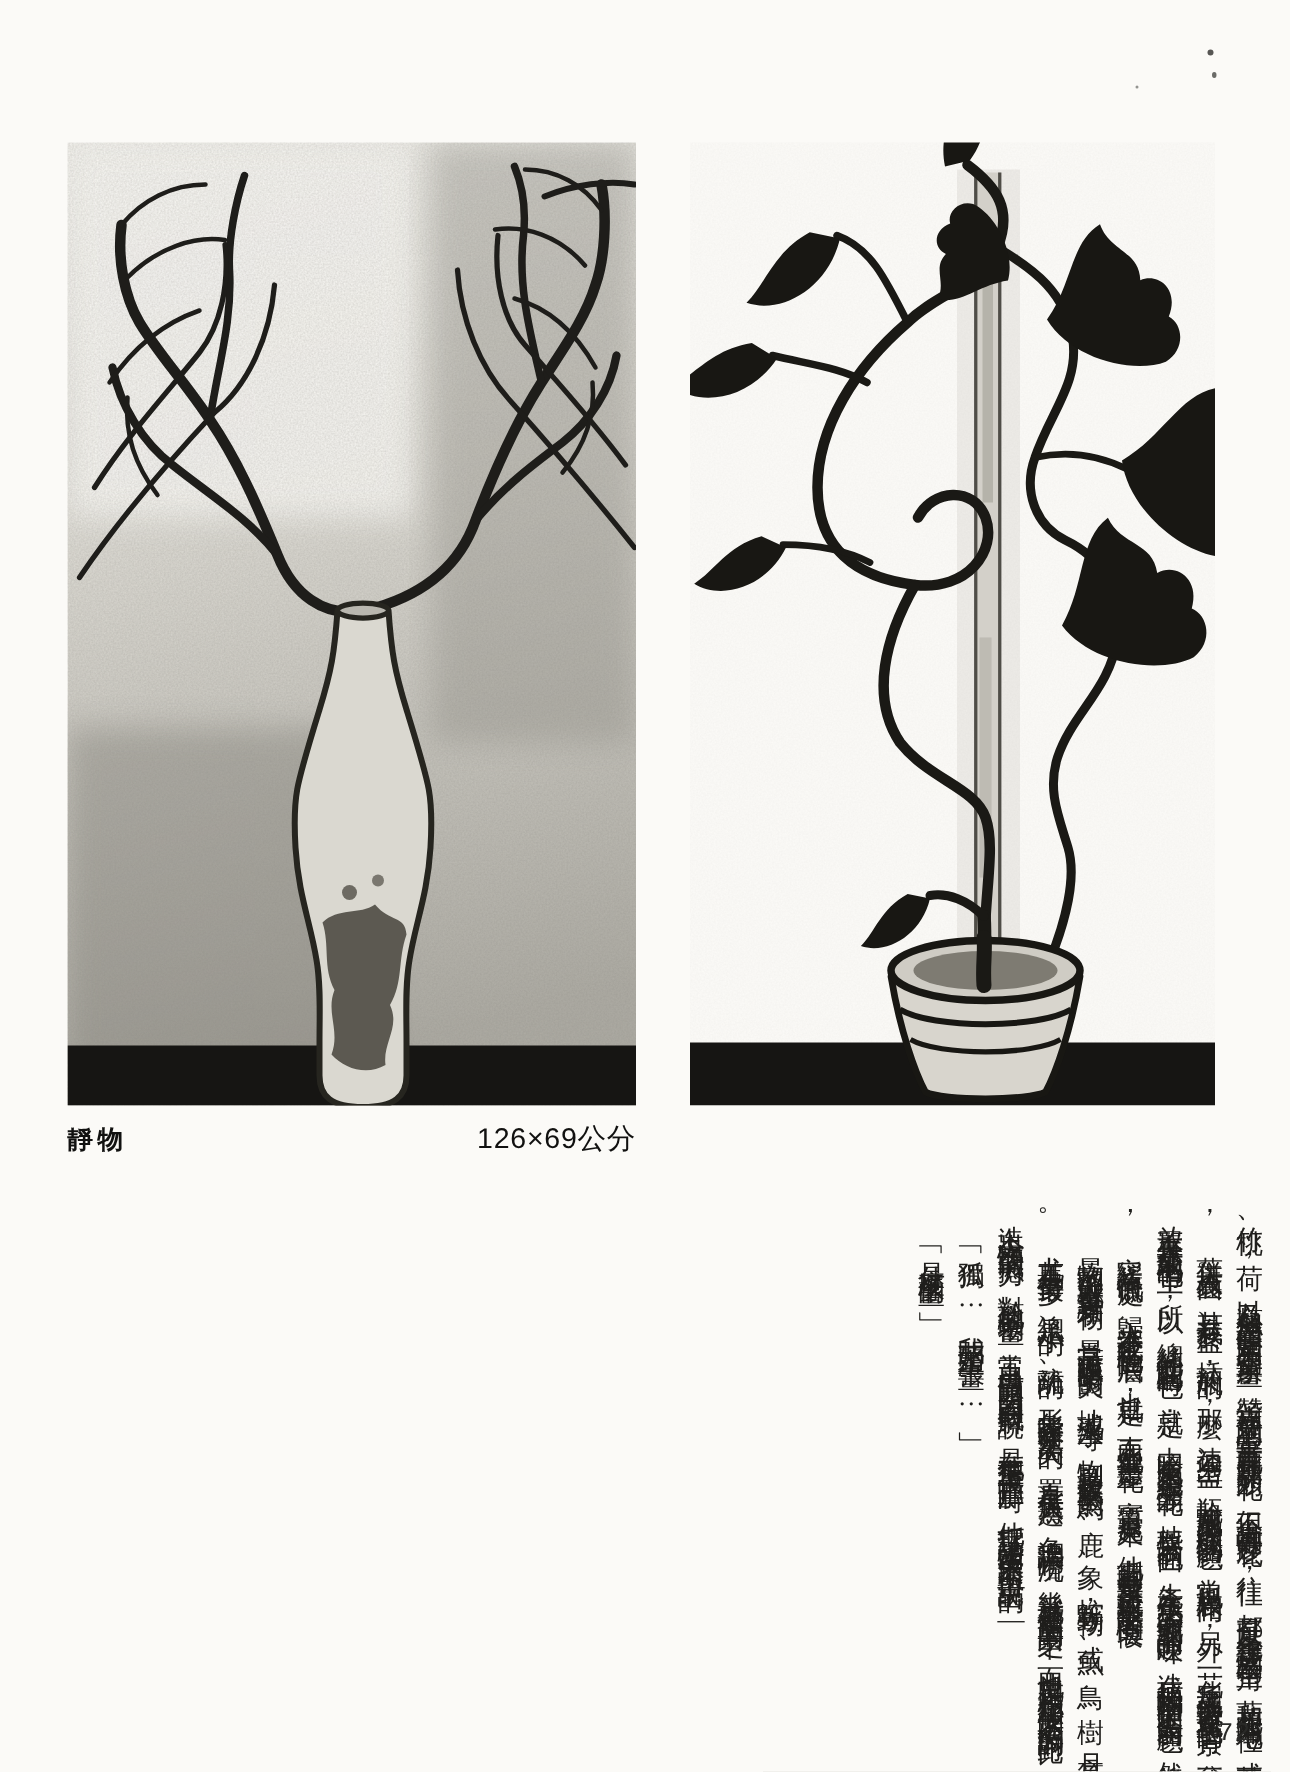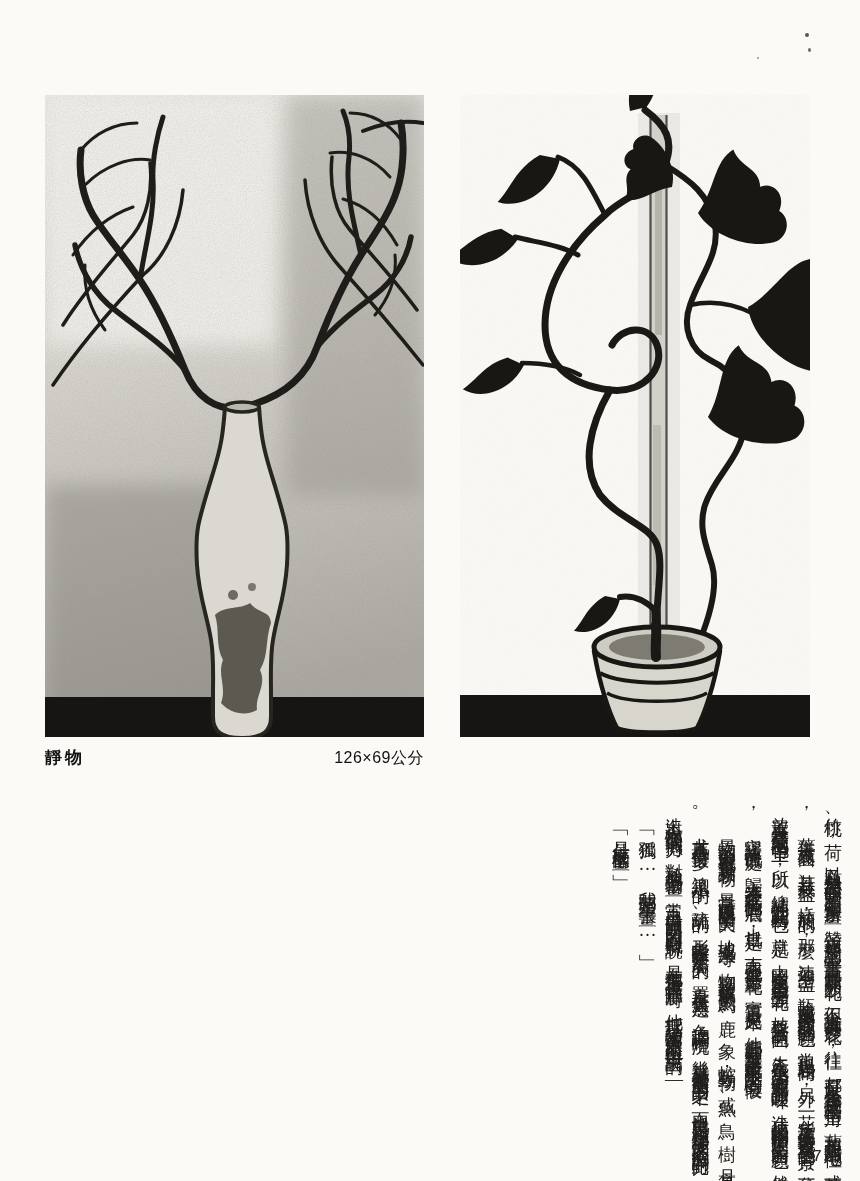--- a/index.html
+++ b/index.html
@@ -23,21 +23,21 @@
   .fig-left{left:45px;width:379px;}
   .fig-right{left:460px;width:350px;}
   .artwork{display:block;}
   .caption{
     display:flex;justify-content:space-between;align-items:baseline;
     margin-top:9px;
     font-family:"Liberation Sans",sans-serif;
     color:var(--caption-ink);
   }
   .caption .cap-label{font-size:17px;font-weight:bold;letter-spacing:3px;}
-  .caption .cap-size{font-size:16px;letter-spacing:0.5px;}
+  .caption .cap-size{font-size:19px;letter-spacing:0.5px;}
   
   .article{
     position:absolute;
     top:803px;left:24px;
     width:822px;height:374px;
     writing-mode:vertical-rl;
     text-orientation:upright;
     line-break:anywhere;
     word-break:break-all;
     font-size:18px;

